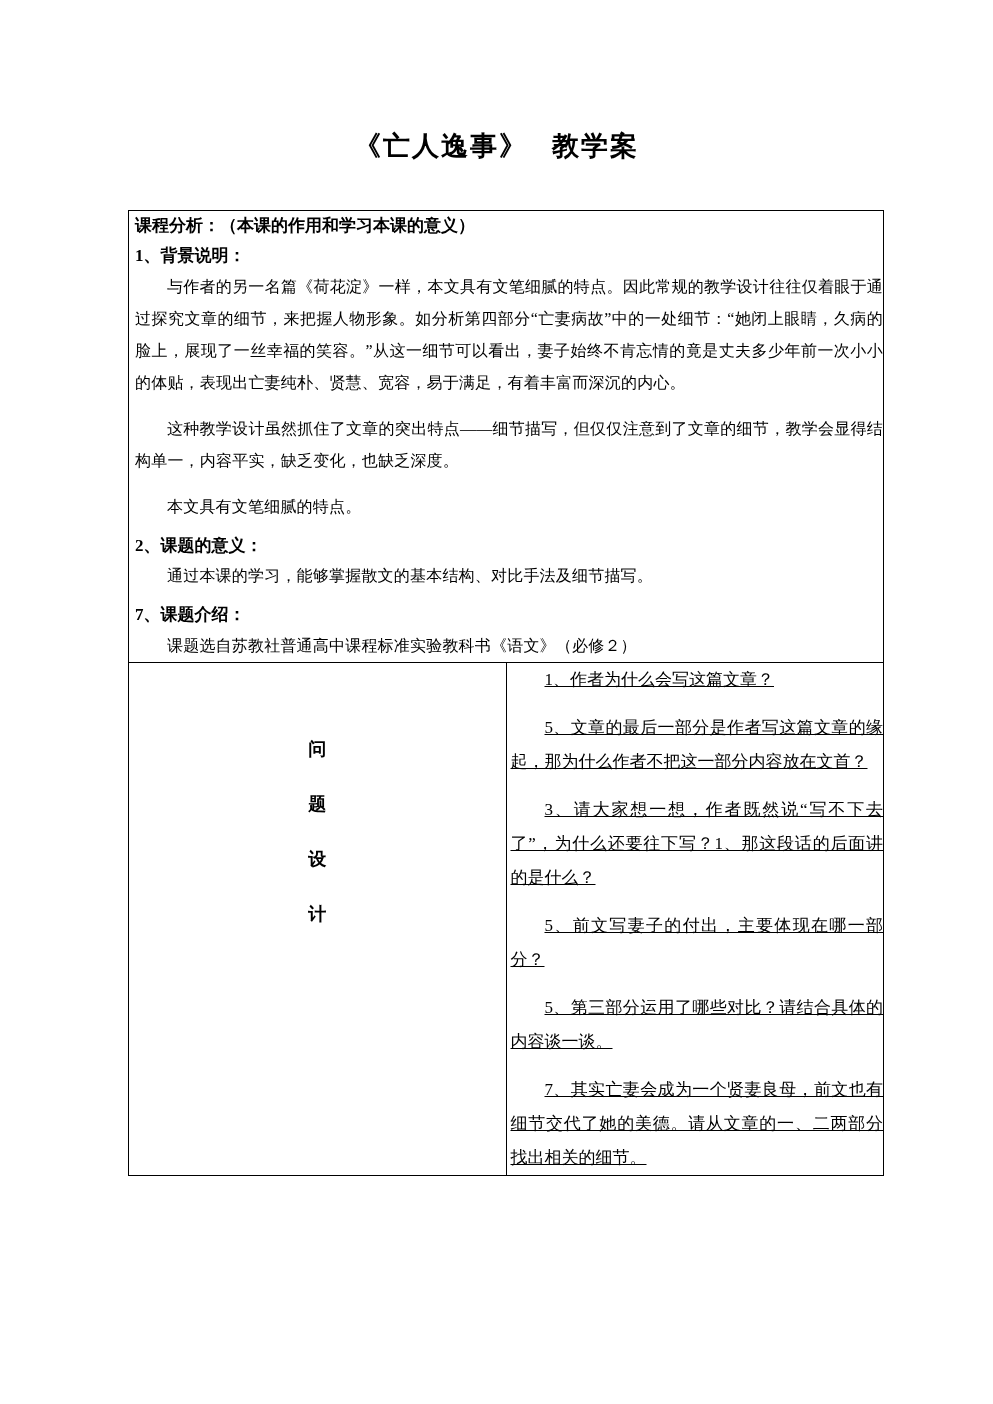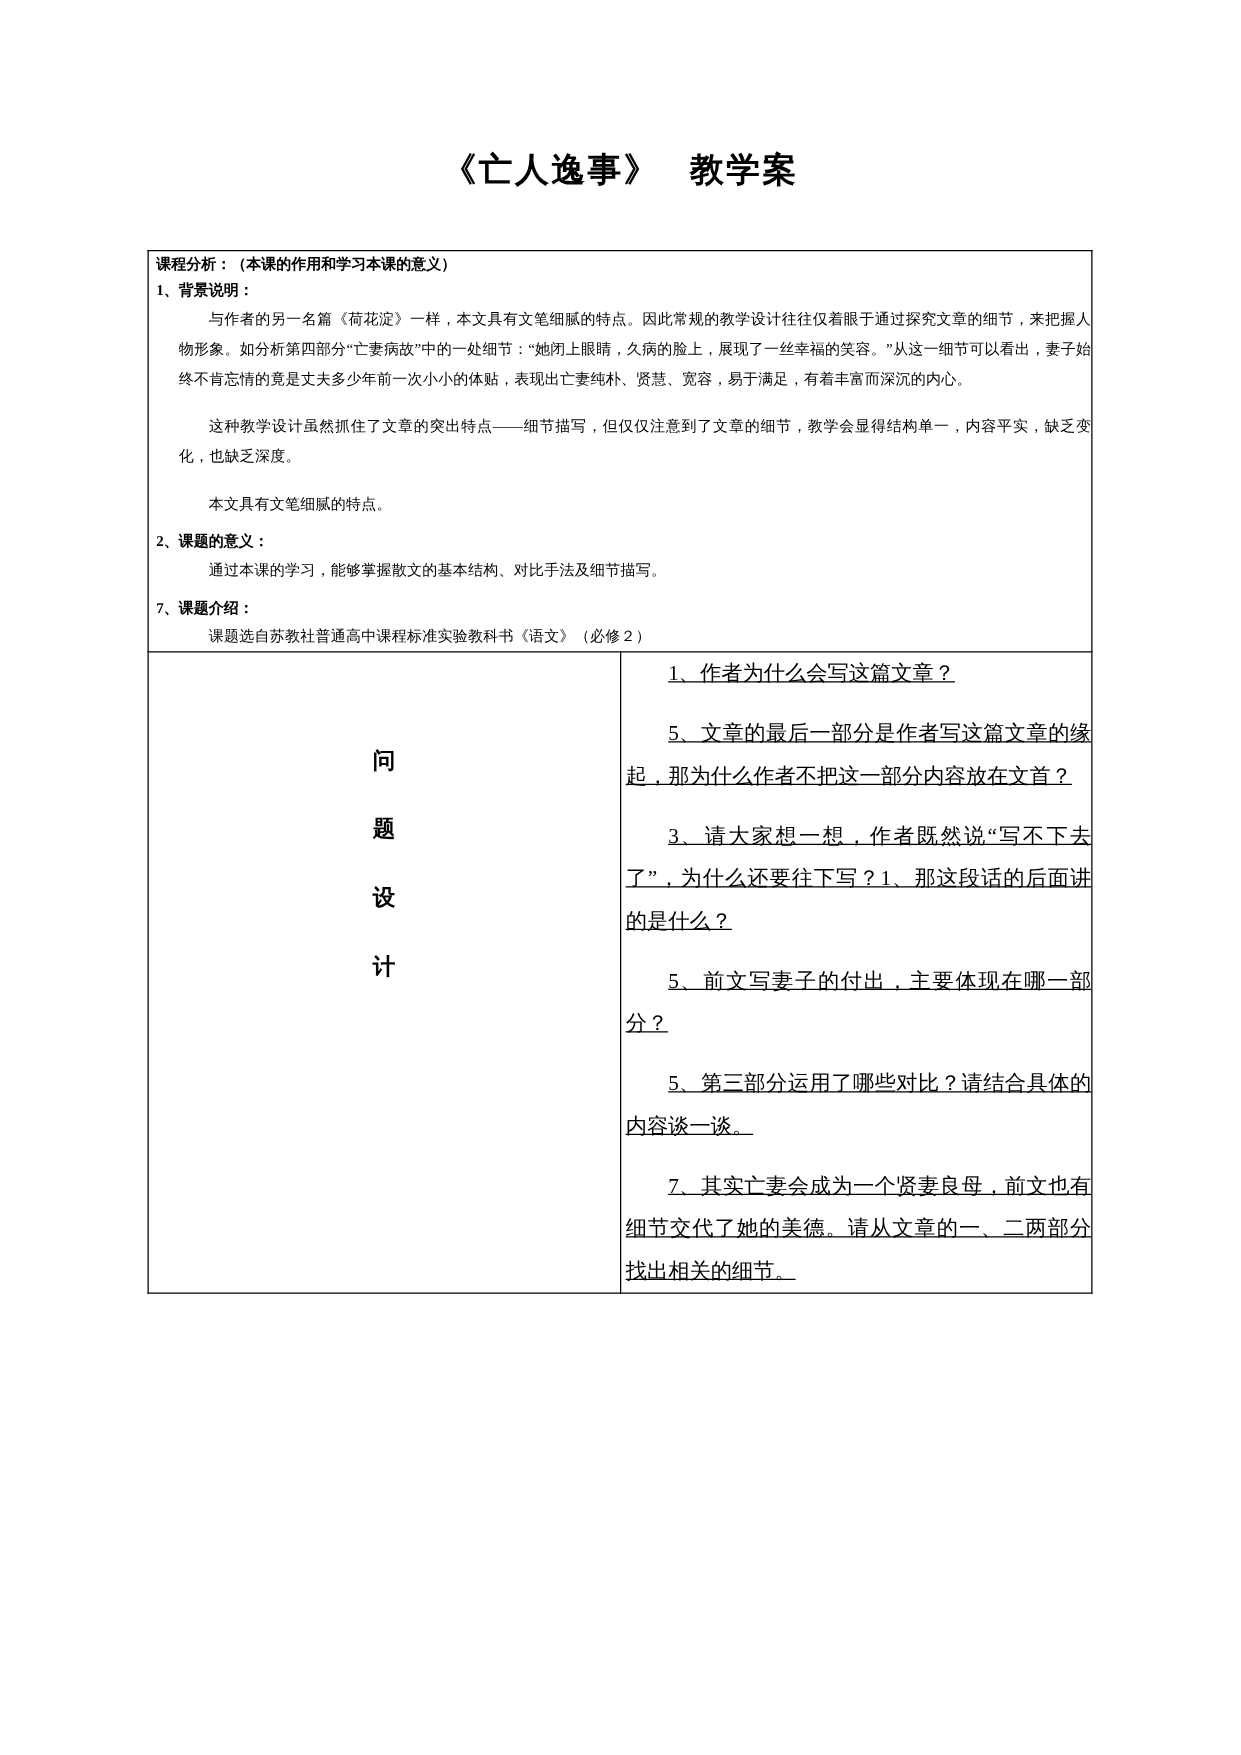--- a/index.html
+++ b/index.html
@@ -11,21 +11,21 @@
     width: 993px;
     height: 1404px;
     font-family: "Liberation Serif", "DejaVu Serif", serif;
     color: #000000;
     position: relative;
   }
   .page {
     width: 993px;
     height: 1404px;
     box-sizing: border-box;
-    padding: 0;
+    padding: 10px;
     position: relative;
   }
   .doc-title {
     text-align: center;
     font-size: 27px;
     font-weight: bold;
     letter-spacing: 2px;
     margin: 0;
     padding-top: 118px;
     padding-bottom: 0;
@@ -45,28 +45,28 @@
   table.main td {
     border: 1px solid #000000;
     vertical-align: top;
     padding: 0;
   }
   .cell-analysis {
     padding: 10px 8px 14px 8px;
   }
   .hdr {
     font-weight: bold;
-    font-size: 12px;
+    font-size: 17px;
     line-height: 1.75;
     margin: 0 0 0 6px;
   }
   .para {
-    font-size: 12px;
+    font-size: 16px;
     line-height: 2.0;
-    margin: 0 0 0 24px;
+    margin: 0 0 0 6px;
     text-indent: 2em;
     text-align: justify;
     letter-spacing: 0.2px;
   }
   .para.tight {
     margin-bottom: 0;
   }
   .spacer-sm {
     height: 14px;
   }

